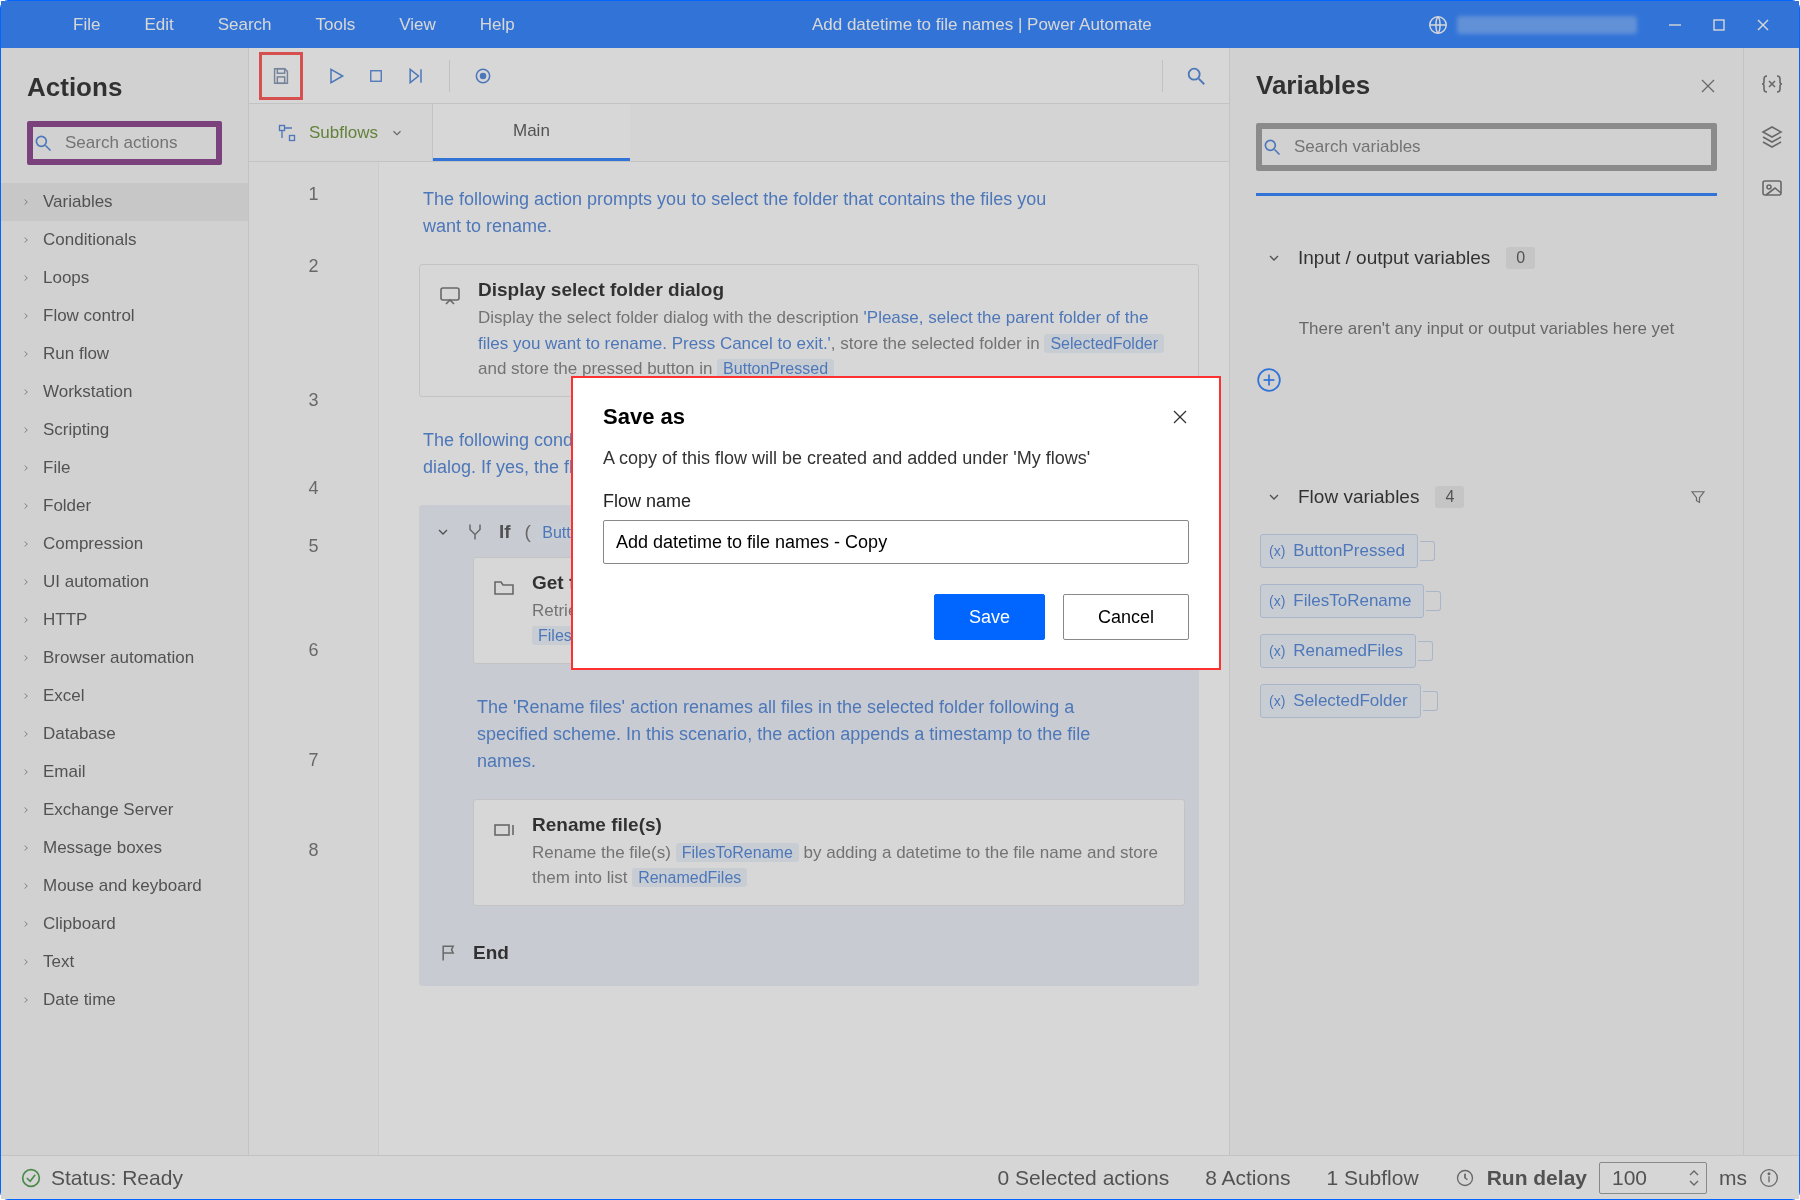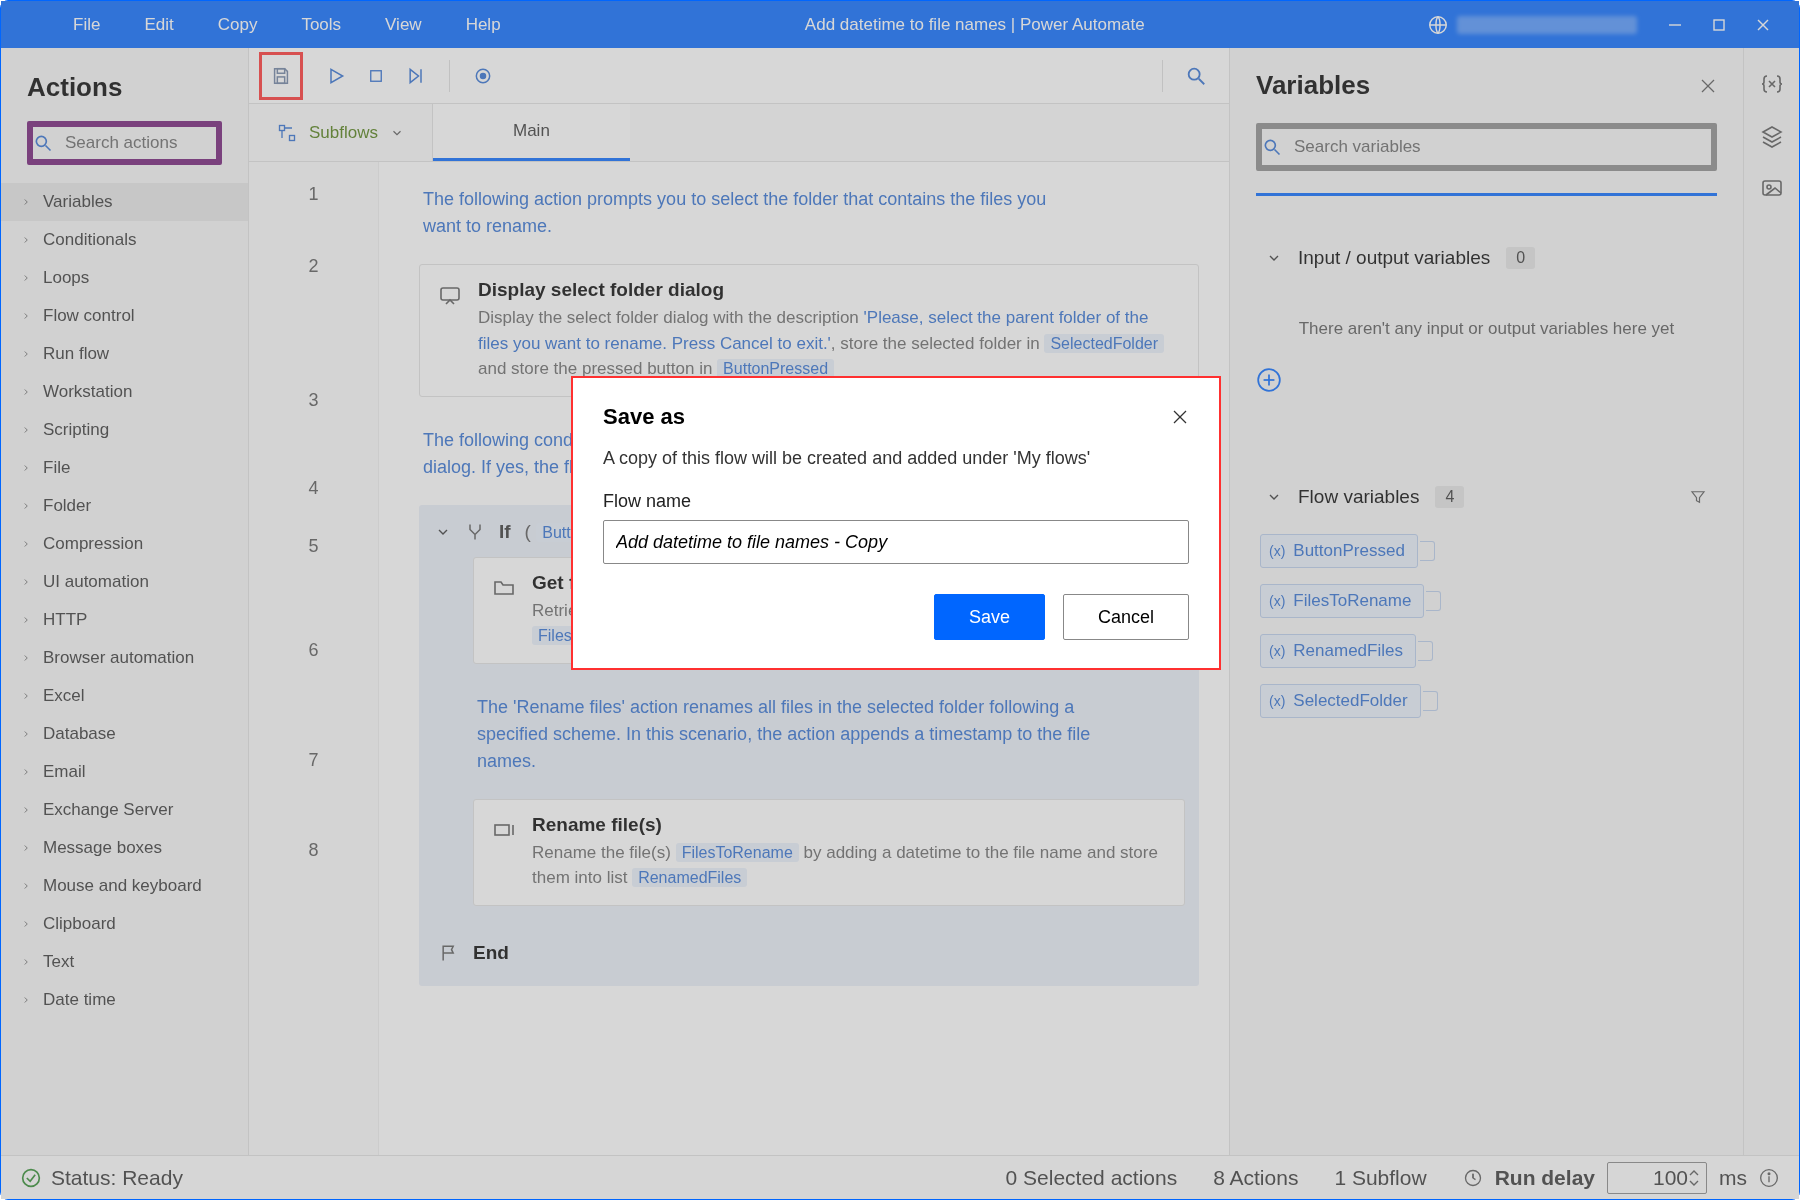--- a/index.html
+++ b/index.html
@@ -75,44 +75,44 @@
 .io-add { text-align:center; padding: 8px 0 20px; color:#0066ff; font-size:26px; }
 .fvars { display:flex; flex-direction:column; gap:16px; padding: 12px 4px; }
 .fvar { display:inline-flex; align-items:center; gap:8px; background:#e8f0fb; border:1px solid #b8cceb; color:#2b6cd1; font-size:17px; padding:6px 12px 6px 8px; border-radius:3px; width:max-content; position:relative; }
 .fvar::after { content:""; position:absolute; right:-18px; top:6px; bottom:6px; width:14px; border:1px solid #b8cceb; border-left:none; border-radius: 0 3px 3px 0; }
 .rail { width:56px; border-left:1px solid #e0e0e0; display:flex; flex-direction:column; align-items:center; gap:28px; padding-top:24px; color:#555; }
 
 
 .status { height:44px; border-top:1px solid #e0e0e0; background:#fdfdfd; display:flex; align-items:center; font-size:21px; color:#333; padding:0 20px; gap:36px; }
 .status .lead { display:flex; align-items:center; gap:10px; color:#333; }
 .status .spacer { flex:1; }
-.delay-box { width:100px; height:32px; border:1px solid #888; border-radius:2px; display:flex; align-items:center; justify-content:flex-end; padding:0 6px 0 12px; }
+.delay-box { width:108px; height:32px; border:1px solid #888; border-radius:2px; display:flex; align-items:center; justify-content:space-between; padding:0 6px 0 12px; }
 
 
 .dialog { position:absolute; left:570px; top:375px; width:650px; background:#fff; border:2px solid #ff3030; z-index:100; padding: 26px 30px 28px 30px; }
 .dialog h3 { font-size:22px; font-weight:600; margin-bottom:18px; display:flex; justify-content:space-between; align-items:center; }
 .dialog .desc { font-size:18px; color:#333; margin-bottom:22px; }
 .dialog label { font-size:18px; color:#222; display:block; margin-bottom:8px; }
-.dialog input[type=text] { width:100%; height:44px; border:1px solid #888; border-radius:2px; padding:0 12px; font-size:18px;font-style:italic; }
+.dialog input[type=text] { width:100%; height:44px; border:1px solid #888; border-radius:2px; padding:0 12px; font-size:18px; }
 .dlg-btns { display:flex; justify-content:flex-end; gap:18px; margin-top:30px; }
 .btn { height:46px; padding:0 34px; font-size:18px; border-radius:2px; cursor:pointer; border:1px solid #888; background:#fff; }
 .btn.primary { background:#0066ff; color:#fff; border-color:#0066ff; }
 
 svg { display:block; }
 </style>
 </head>
 <body>
 
 <div class="root">
 
   <div class="titlebar">
     <div class="menus">
       <span>File</span>
       <span>Edit</span>
-      <span>Copy</span>
+      <span>Search</span>
       <span>Tools</span>
       <span>View</span>
       <span>Help</span>
     </div>
     <div class="title">Add datetime to file names | Power Automate</div>
     <div class="account">
       <svg viewBox="0 0 24 24" width="22" height="22" fill="none" stroke="#fff" stroke-width="1.6">
           <circle cx="12" cy="12" r="9"></circle>
           <path d="M3 12h18M12 3c3 3 3 15 0 18M12 3c-3 3-3 15 0 18"></path>
         </svg>

